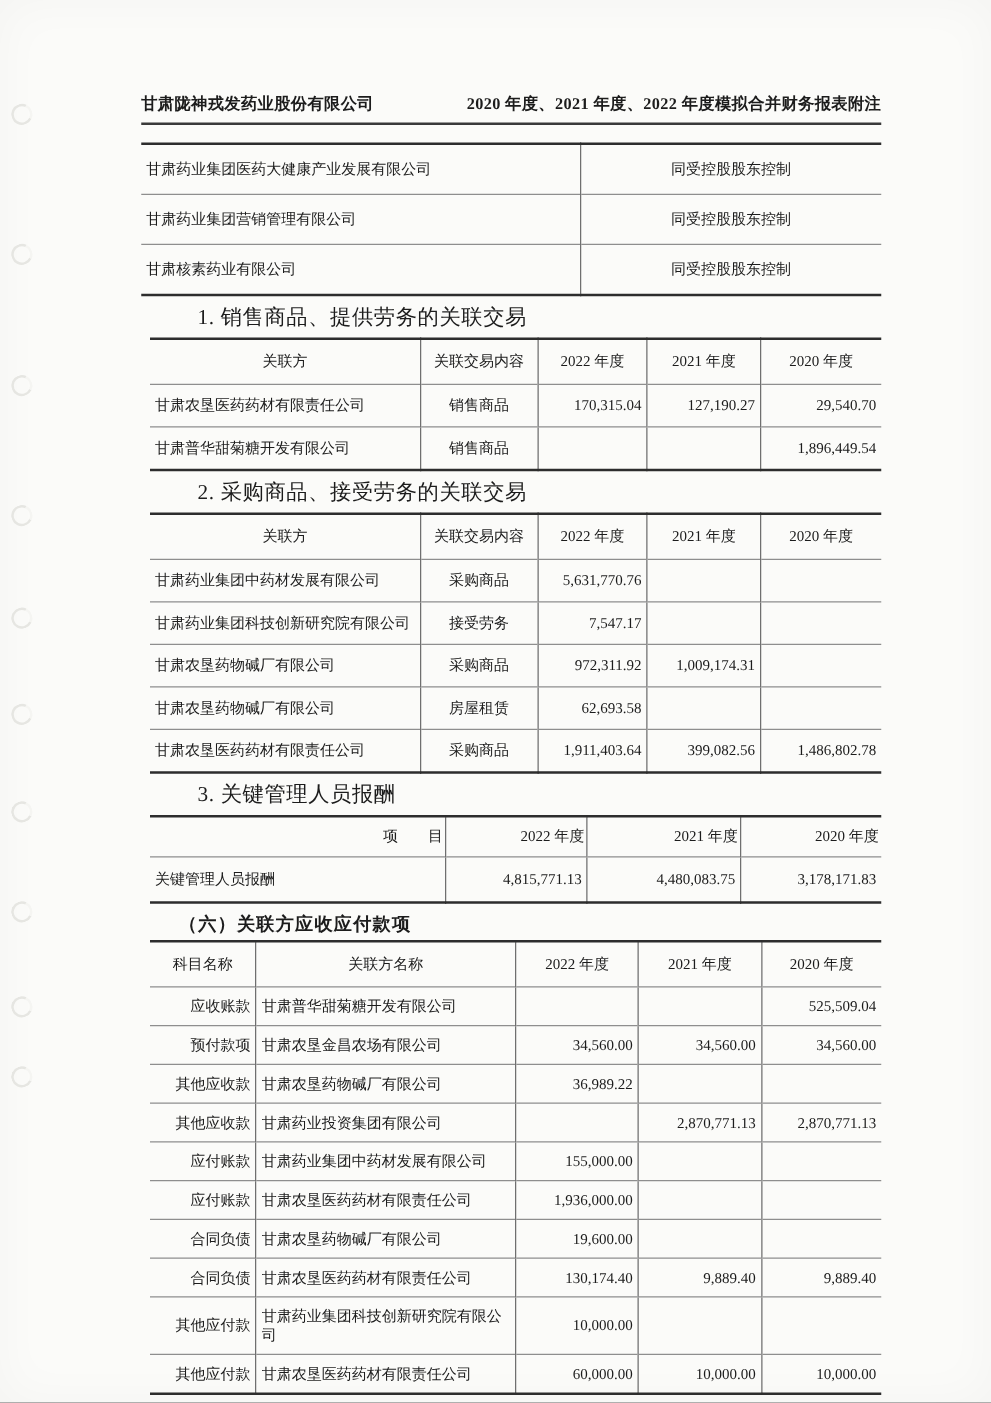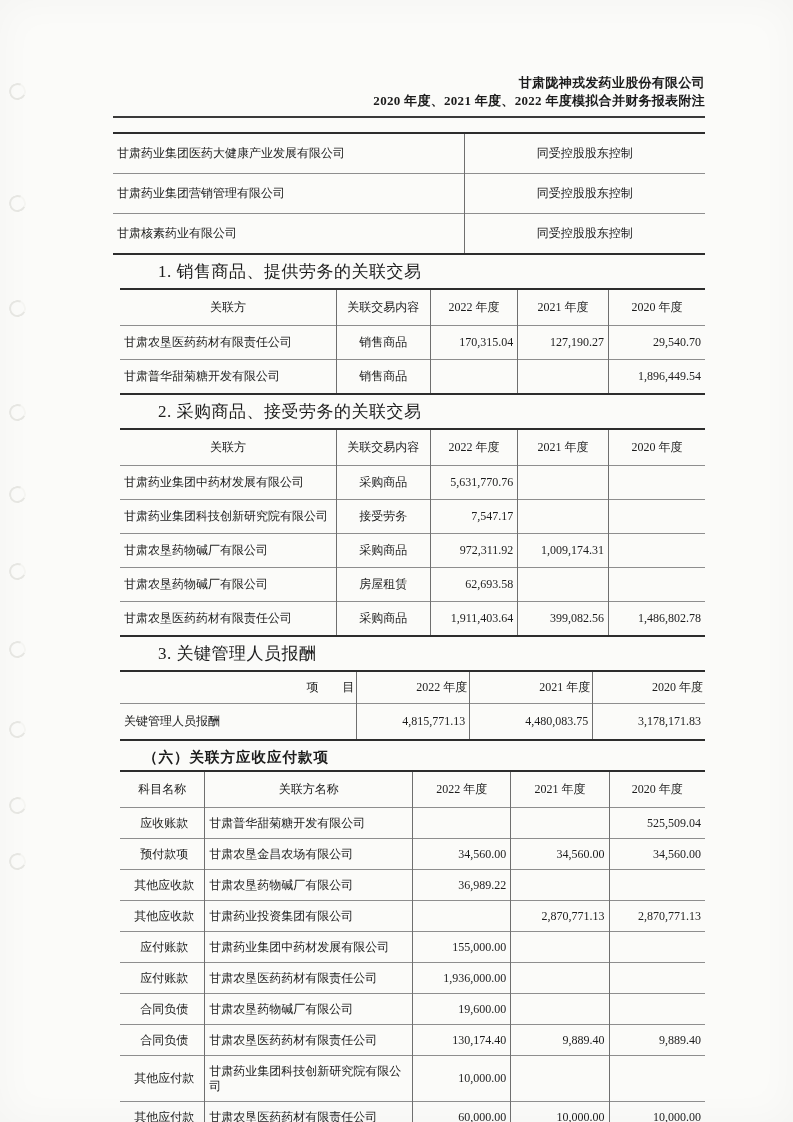--- a/index.html
+++ b/index.html
@@ -12,21 +12,21 @@
   }
   
   .ring {
     position:absolute; left:9px; width:13px; height:13px;
     border:2px solid #e6e6e2; border-right-color:#f5f5f2;
     border-radius:50%; transform:rotate(-20deg);
   }
   .content { position:absolute; left:113px; top:0; width:592px; }
   .doc-header {
     padding-top:74px; display:flex; justify-content:space-between;
-    align-items:flex-end; font-size:13px; font-weight:600; letter-spacing:0.3px;flex-direction:column;
+    align-items:flex-end; font-size:13px; font-weight:600; letter-spacing:0.3px;
   }
   .header-rule { margin-top:6px; border-bottom:2px solid #3a3a3a; }
 
   table.tbl {
     border-collapse:collapse; table-layout:fixed; font-size:12px;
     border-top:2px solid #2d2d2d; border-bottom:2px solid #2d2d2d;
     width:585px; margin-left:7px;
   }
   table.tbl th, table.tbl td {
     border-top:1px solid #8e8e8e; border-left:1px solid #6f6f6f;
@@ -43,21 +43,21 @@
   table.tbl-top { width:592px; margin-left:0; margin-top:14px; }
   table.tbl-top td { padding:12px 4px; }
 
   .h-sec { margin:7px 0 3px 30px; font-size:14.5px; font-weight:bold; letter-spacing:1px; }
   .h-num { margin:5px 0 5px 45px; font-size:17px; letter-spacing:0.5px; }
 
   table.tbl-sales td, table.tbl-purch td { padding:9px 4px; }
   table.tbl-comp thead th { padding:8px 2px;text-align:right; }
   table.tbl-comp td { padding:10px 4px; }
   table.tbl-recv td { padding:7.5px 4px; }
-  table.tbl-recv td.lft-sub { text-align:center; padding-left:8px; }
+  table.tbl-recv td.lft-sub { text-align:right; padding-left:8px; }
 
   .footer { margin-top:12px; text-align:center; }
   .page-num { font-size:13px; letter-spacing:1px; }
 </style>
 </head>
 <body>
 
 <div class="page">
 
   <span class="ring" style="top:83px"></span>

